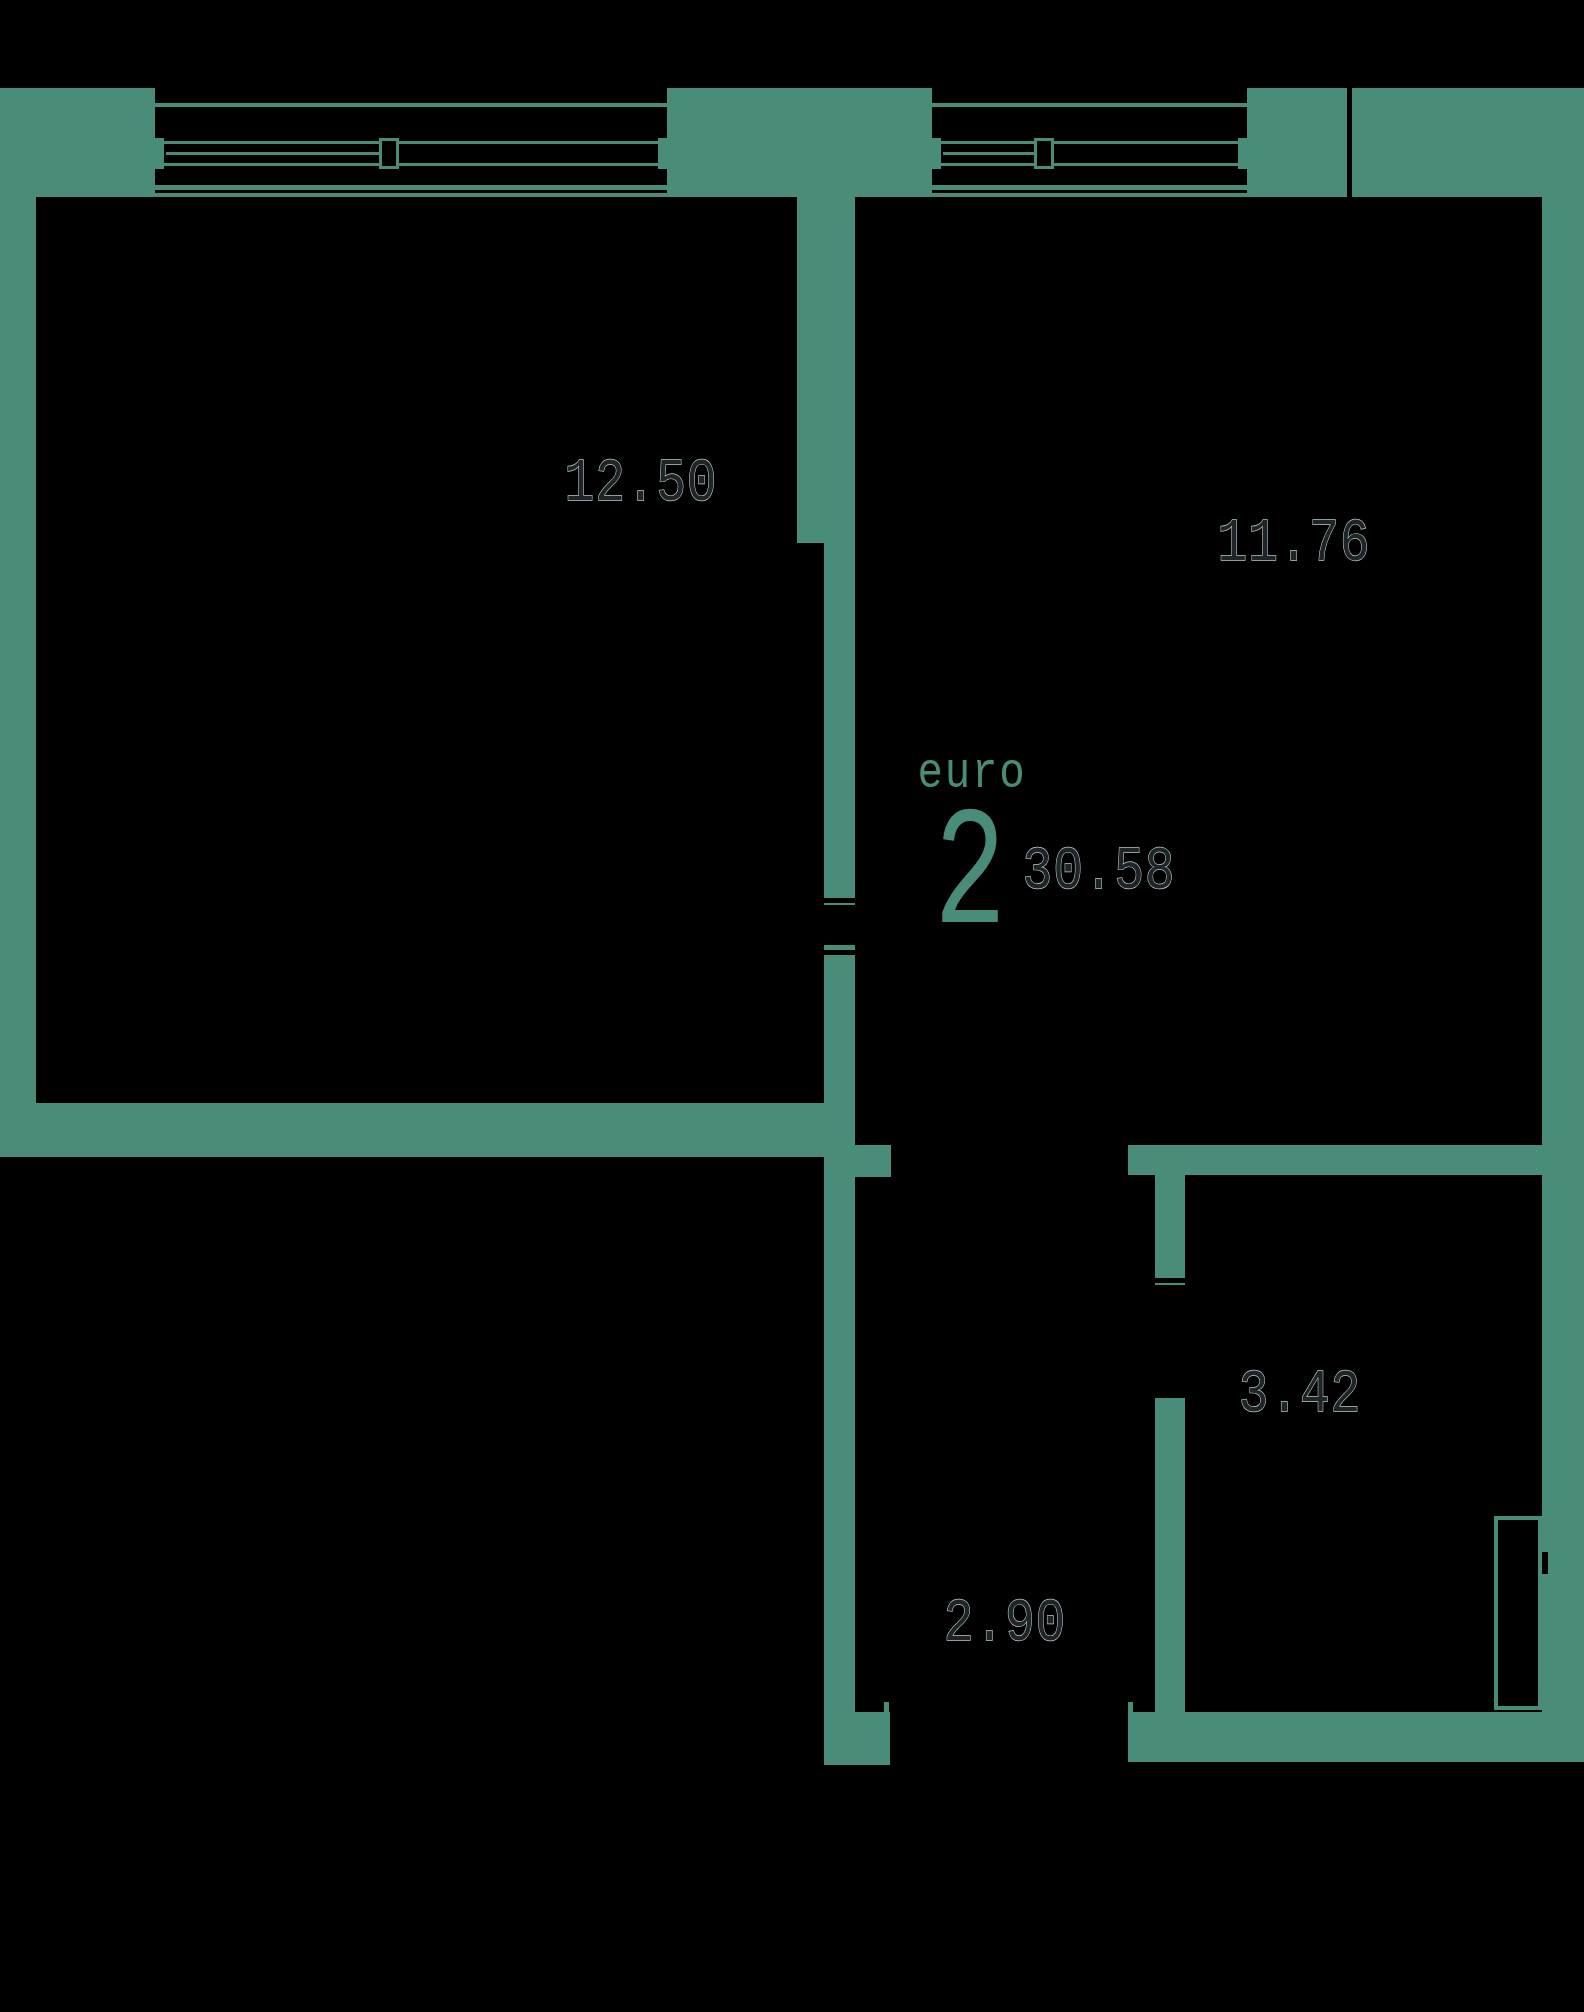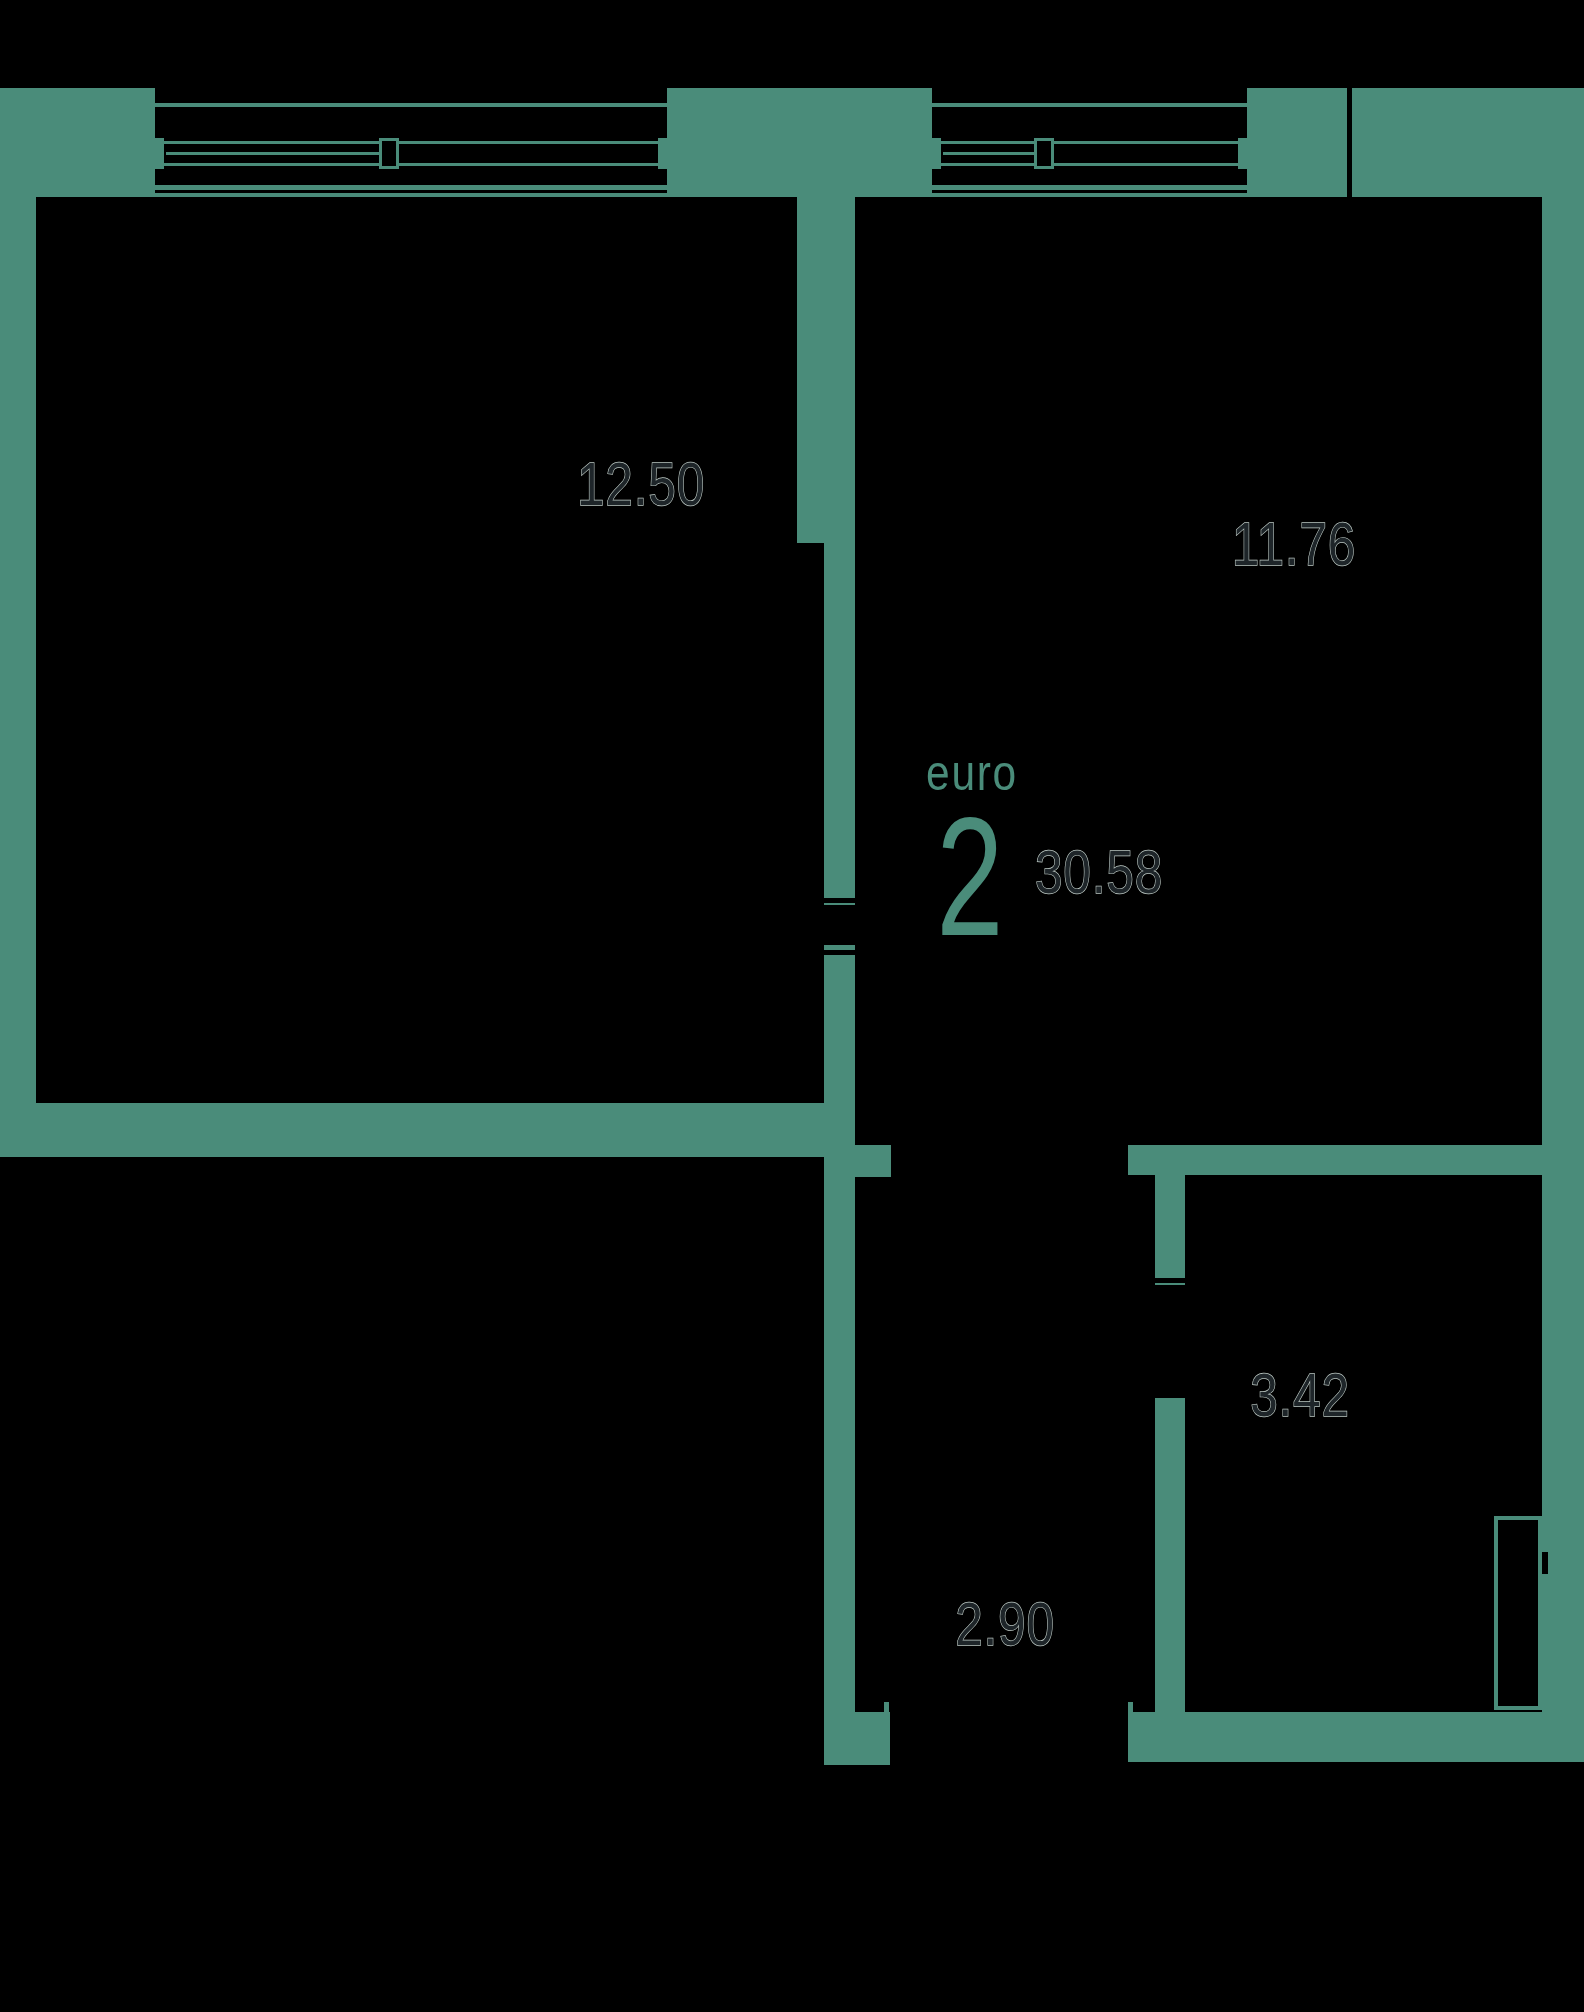--- a/index.html
+++ b/index.html
@@ -1,21 +1,21 @@
 <!DOCTYPE html>
 <html><head>
 <meta charset="utf-8">
 <style>
   html,body{margin:0;padding:0;background:#000;}
   .stage{
     position:relative;
     width:1584px;height:2012px;
     background:#000;
     overflow:hidden;
-    font-family:Liberation Sans, sans-serif;
+    font-family:Liberation Mono, monospace;
   }
   
   .wall{position:absolute;background:#4a8c7a;}
   .cap{position:absolute;background:#000;}
   .divider{position:absolute;background:#000;}
 
   
   .win-line{position:absolute;background:#4a8c7a;}
   .win-frame{position:absolute;background:#000;border:3px solid #4a8c7a;box-sizing:border-box;}
   .win-connector{position:absolute;background:#000;border:3px solid #4a8c7a;box-sizing:border-box;}

